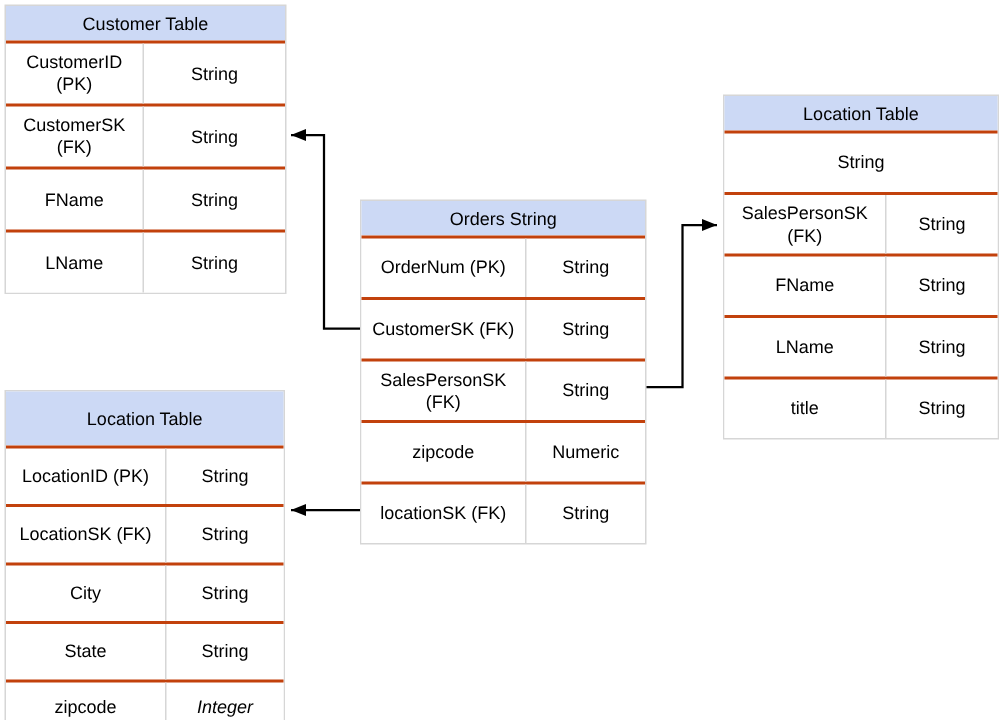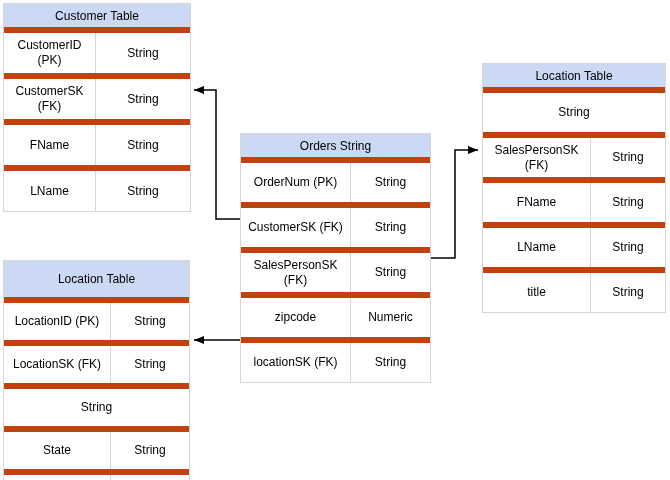--- a/index.html
+++ b/index.html
@@ -25,21 +25,21 @@
   .ehead {
     height: 23px;
     background: #ccd9f5;
     display: flex;
     align-items: center;
     justify-content: center;
   }
   .erow {
     display: flex;
     height: var(--rh);
-    border-top: 6px solid #c2410c;
+    border-top: 2px solid #c2410c;
     background: #ffffff;
   }
   .cell {
     display: flex;
     align-items: center;
     justify-content: center;
     text-align: center;
     white-space: pre-line;
     line-height: 1.25;
     overflow: hidden;
@@ -141,20 +141,21 @@
   <div class="ehead" style="height:36px;">Location Table</div>
   <div class="erow">
     <div class="cell field">LocationID (PK)</div>
     <div class="cell type">String</div>
   </div>
   <div class="erow">
     <div class="cell field">LocationSK (FK)</div>
     <div class="cell type">String</div>
   </div>
   <div class="erow">
+    <div class="cell field">City</div>
     <div class="cell type">String</div>
   </div>
   <div class="erow">
     <div class="cell field">State</div>
     <div class="cell type">String</div>
   </div>
   <div class="erow" style="height:45px;">
     <div class="cell field" style="align-items:flex-start; padding-top:9px;">zipcode</div>
     <div class="cell type" style="align-items:flex-start; padding-top:9px;font-style:italic;">Integer</div>
   </div>

